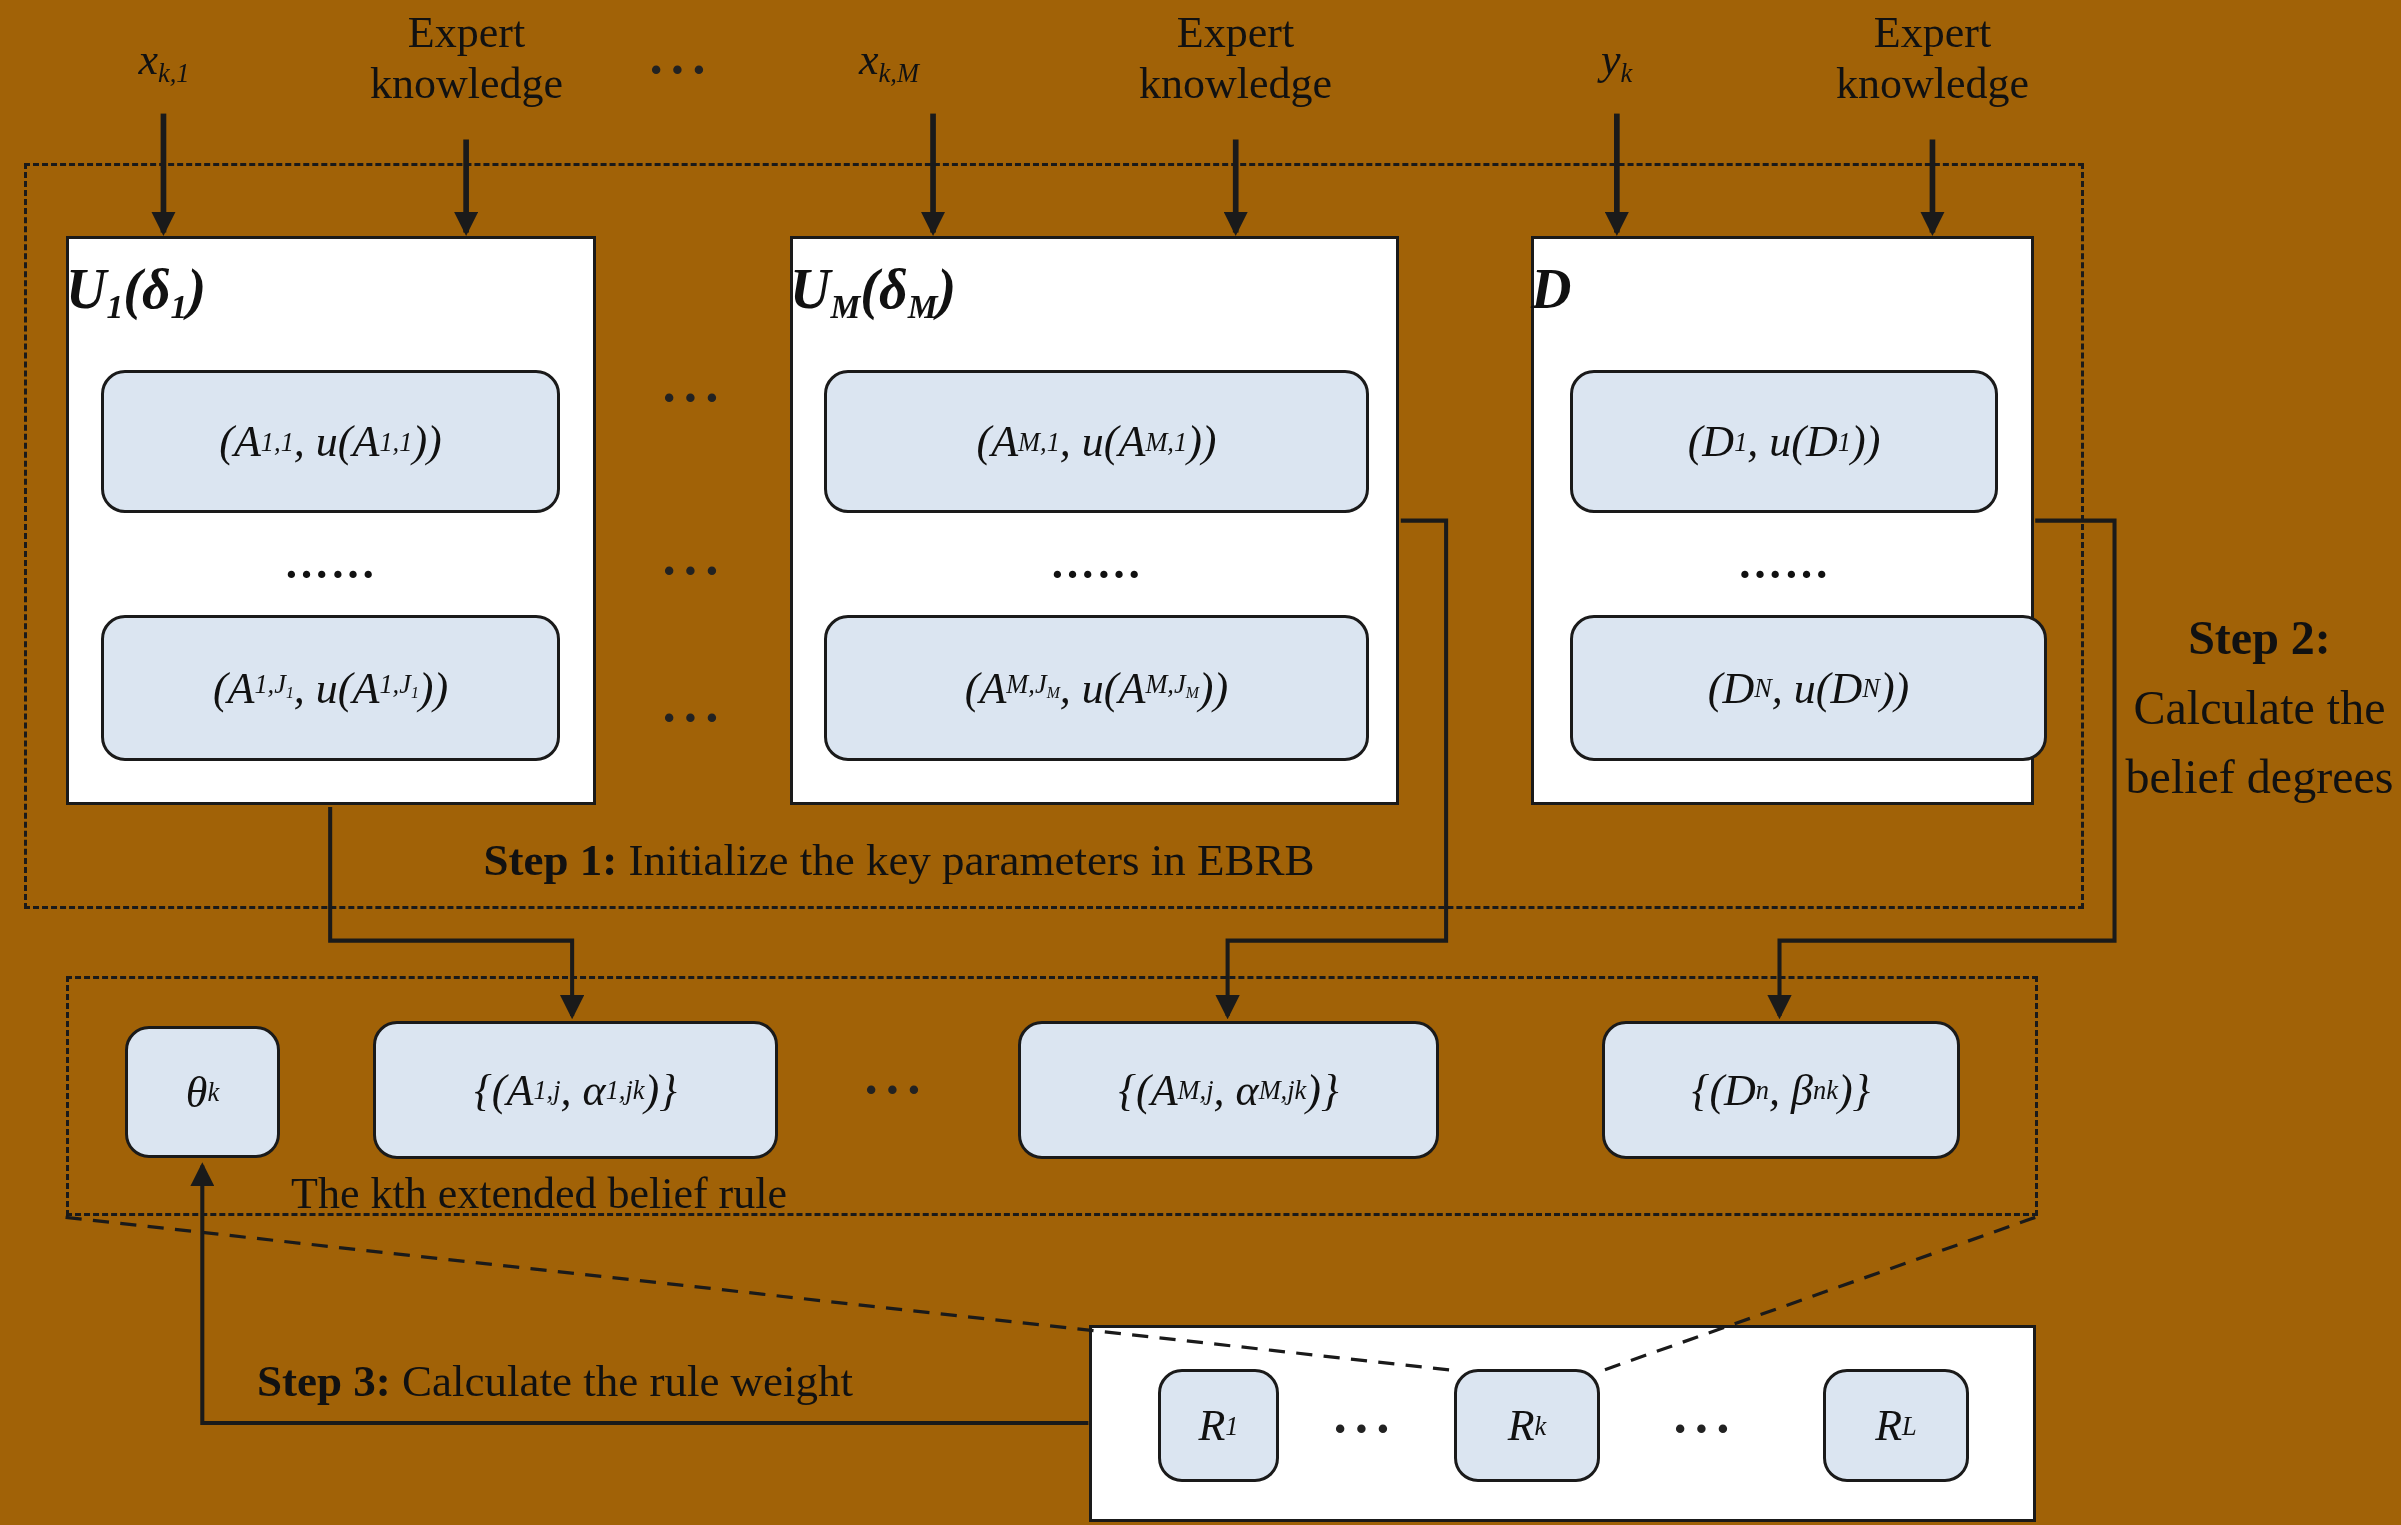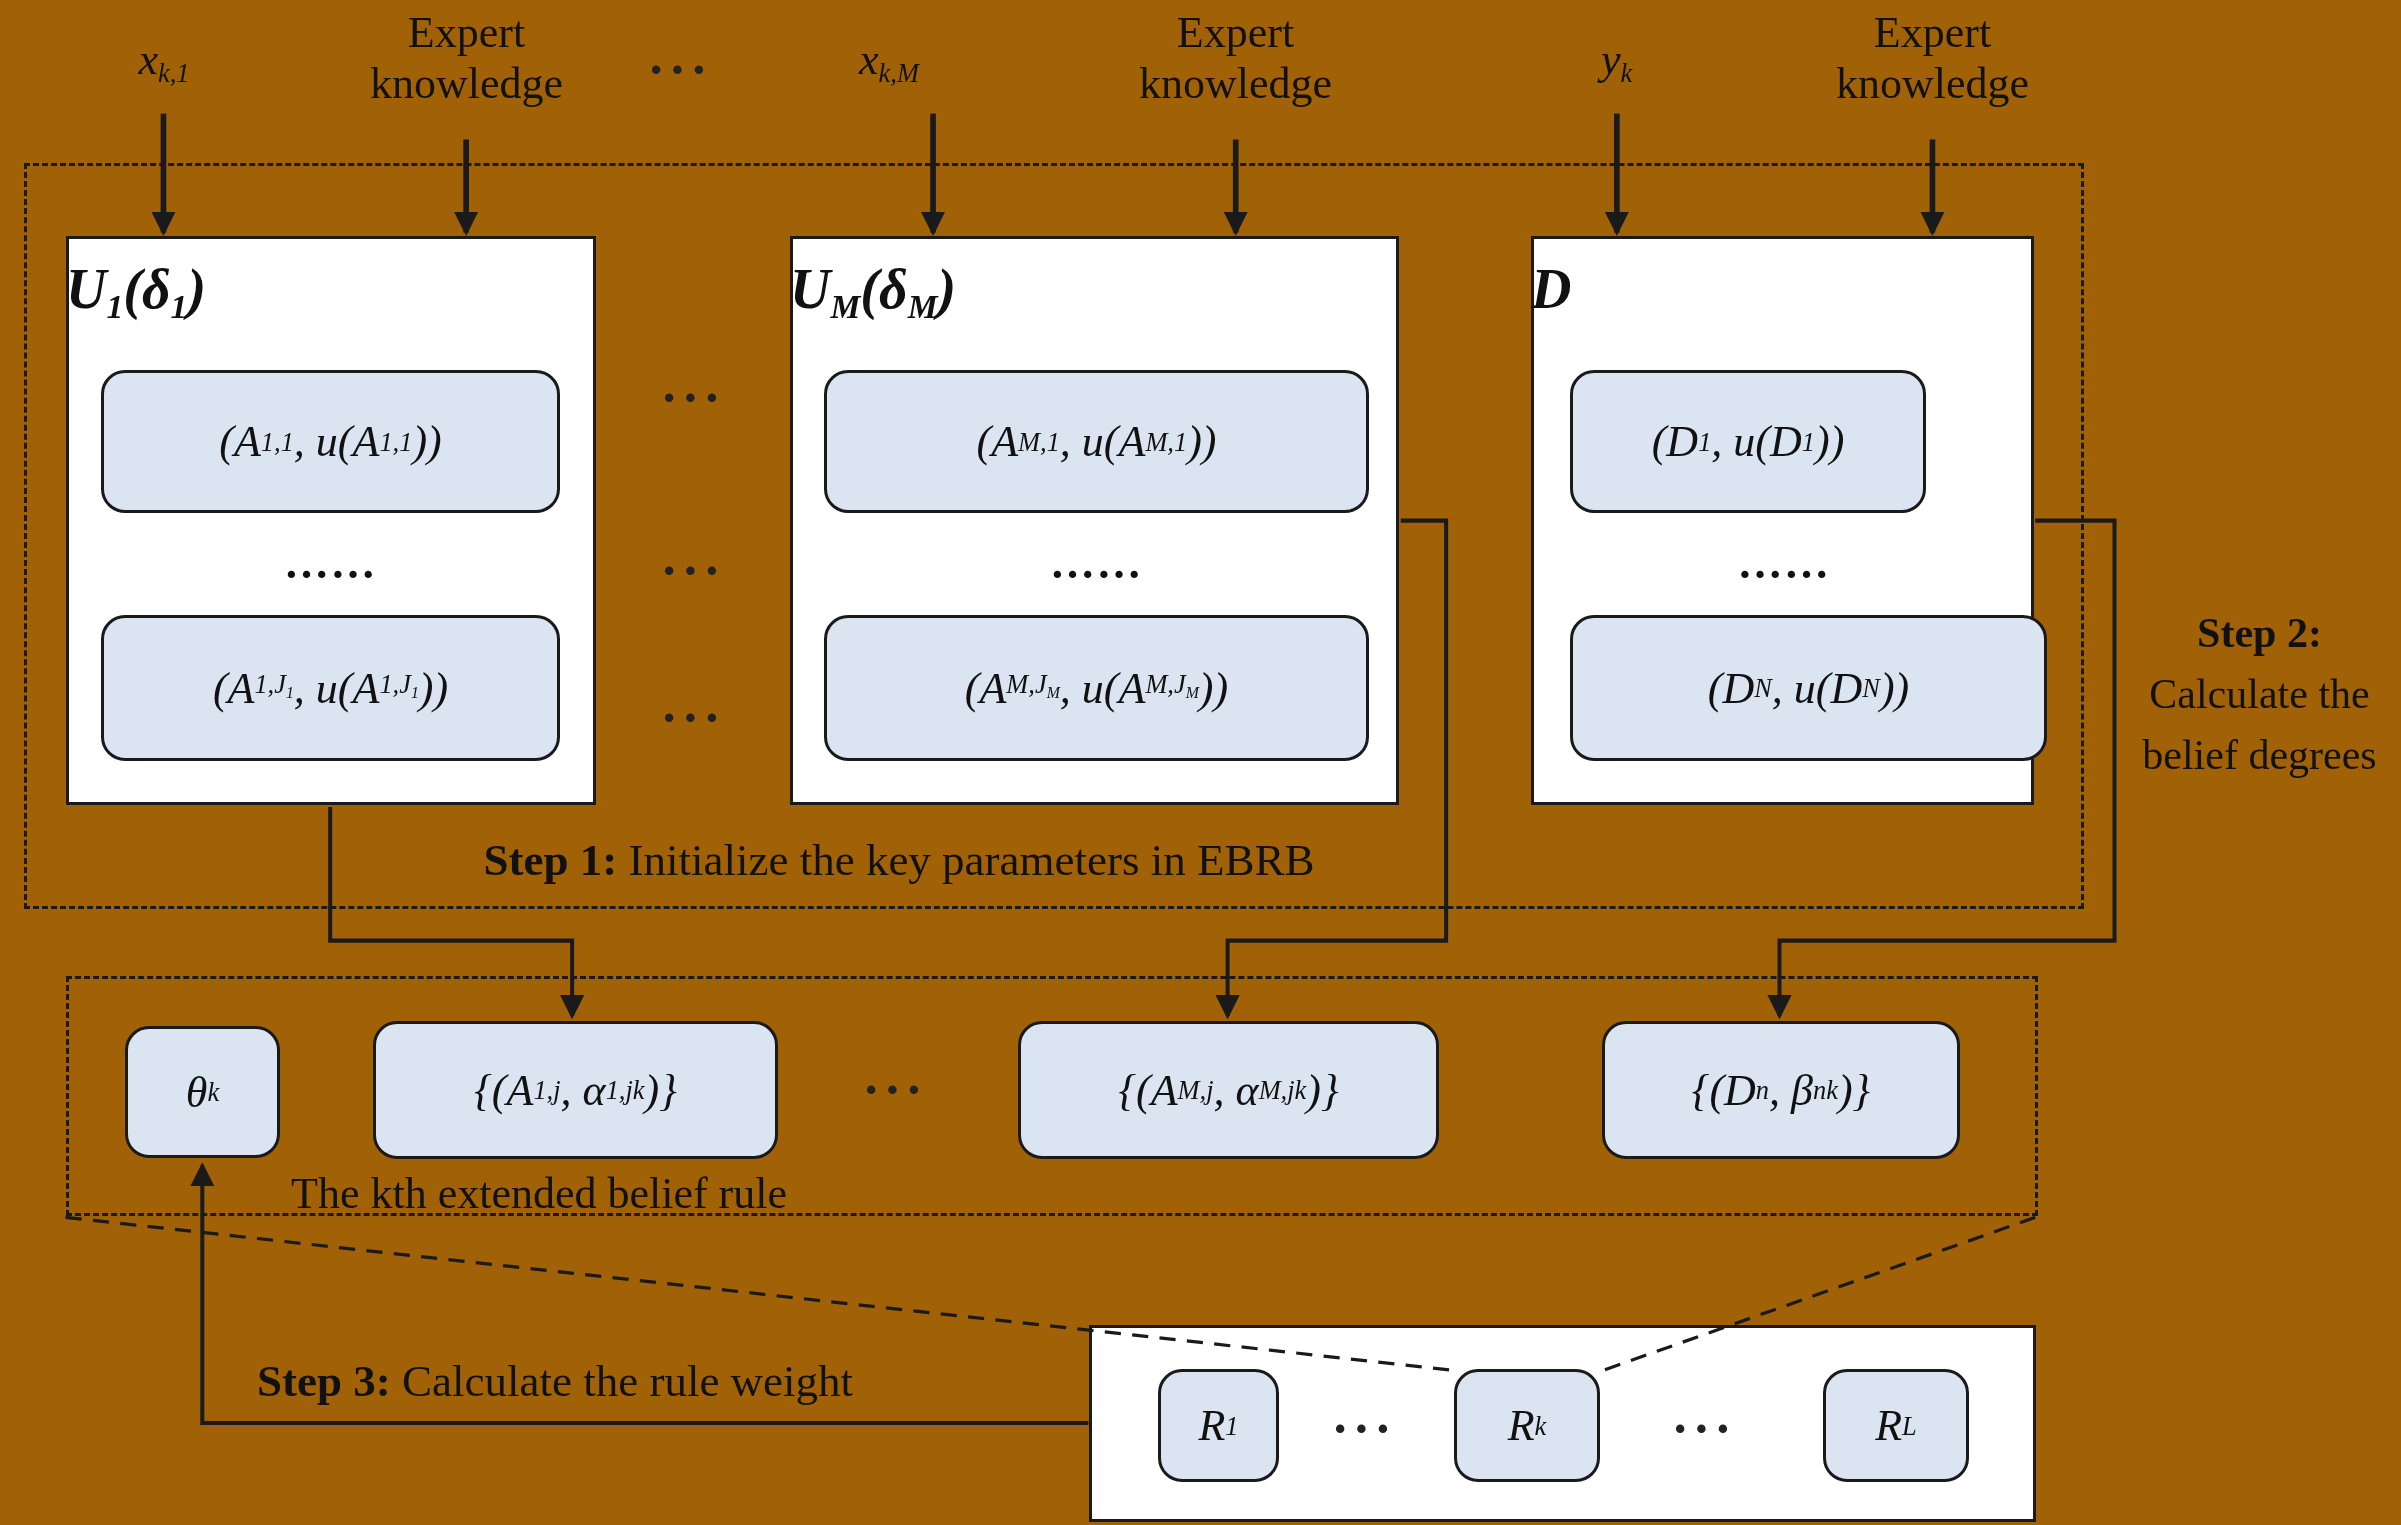--- a/index.html
+++ b/index.html
@@ -51,29 +51,29 @@
   <div class="abs dots-h" style="left:644px;top:688px;width:97px">···</div>
 
   <div class="abs solid-box" style="left:790px;top:236px;width:609px;height:569px"></div>
   <div class="abs boxtitle math" style="left:790px;top:257px;width:609px">U<sub>M</sub>(δ<sub>M</sub>)</div>
   <div class="abs pill math" style="left:824px;top:370px;width:545px;height:143px">(A<sub>M,1</sub>, u(A<sub>M,1</sub>))</div>
   <div class="abs ellipsis-row" style="left:824px;top:526px;width:545px;height:73px">……</div>
   <div class="abs pill math" style="left:824px;top:615px;width:545px;height:146px">(A<sub>M,J<sub>M</sub></sub>, u(A<sub>M,J<sub>M</sub></sub>))</div>
 
   <div class="abs solid-box" style="left:1531px;top:236px;width:503px;height:569px"></div>
   <div class="abs boxtitle math" style="left:1531px;top:257px;width:503px">D</div>
-  <div class="abs pill math" style="left:1570px;top:370px;width:356px;height:143px">(D<sub>1</sub>, u(D<sub>1</sub>))</div>
+  <div class="abs pill math" style="left:1570px;top:370px;width:428px;height:143px">(D<sub>1</sub>, u(D<sub>1</sub>))</div>
   <div class="abs ellipsis-row" style="left:1570px;top:526px;width:428px;height:73px">……</div>
   <div class="abs pill math" style="left:1570px;top:615px;width:477px;height:146px">(D<sub>N</sub>, u(D<sub>N</sub>))</div>
 
   <div class="abs caption" style="left:308px;top:832px;width:1182px;text-align:center">
     <b>Step 1:</b><span> Initialize the key parameters in EBRB</span>
   </div>
 
-  <div class="abs caption" style="left:2119px;top:603px;width:281px;text-align:center;font-size:42px;line-height:1.45">
+  <div class="abs caption" style="left:2119px;top:603px;width:281px;text-align:center;font-size:48px;line-height:1.45">
     <div><b>Step 2:</b></div>
     <div>Calculate the</div>
     <div>belief degrees</div>
   </div>
 
   <div class="abs dashed-box" style="left:66px;top:976px;width:1972px;height:240px"></div>
 
   <div class="abs pill math" style="left:125px;top:1026px;width:155px;height:132px">θ<sub>k</sub></div>
   <div class="abs pill math" style="left:373px;top:1021px;width:405px;height:138px">{(A<sub>1,j</sub>, α<sub>1,j</sub><sup>k</sup>)}</div>
   <div class="abs dots-h" style="left:842px;top:1060px;width:105px">···</div>

